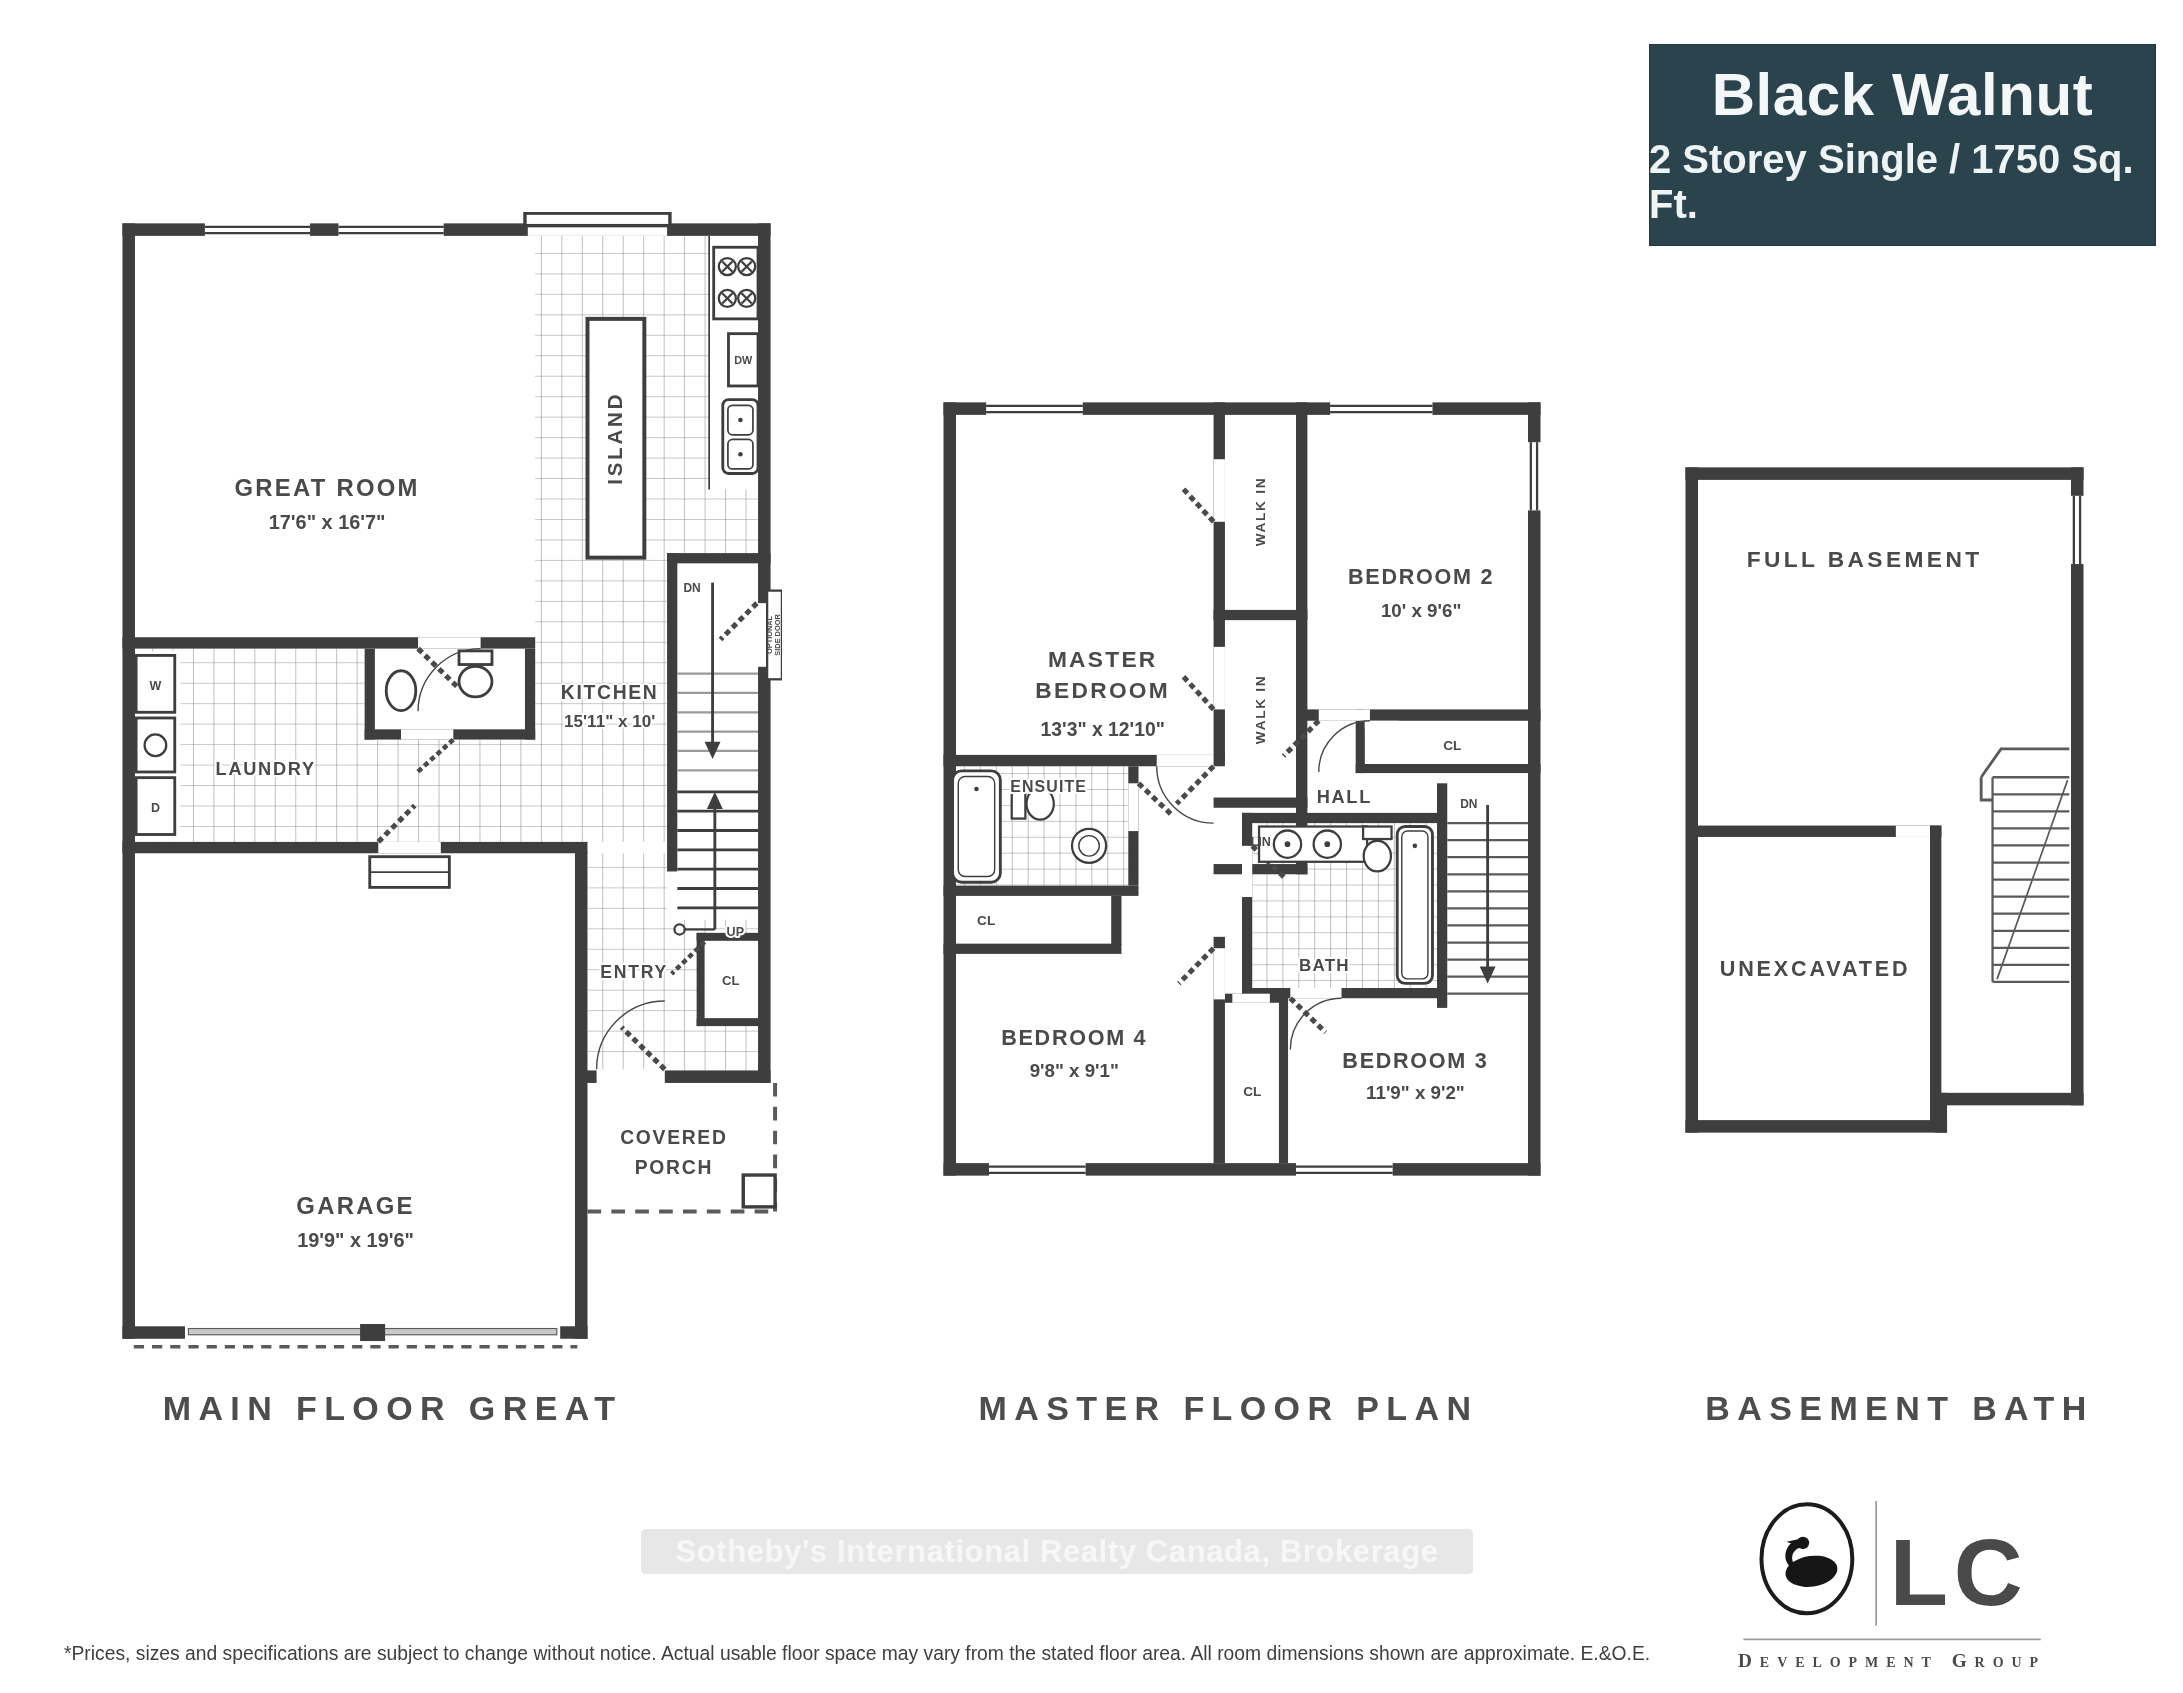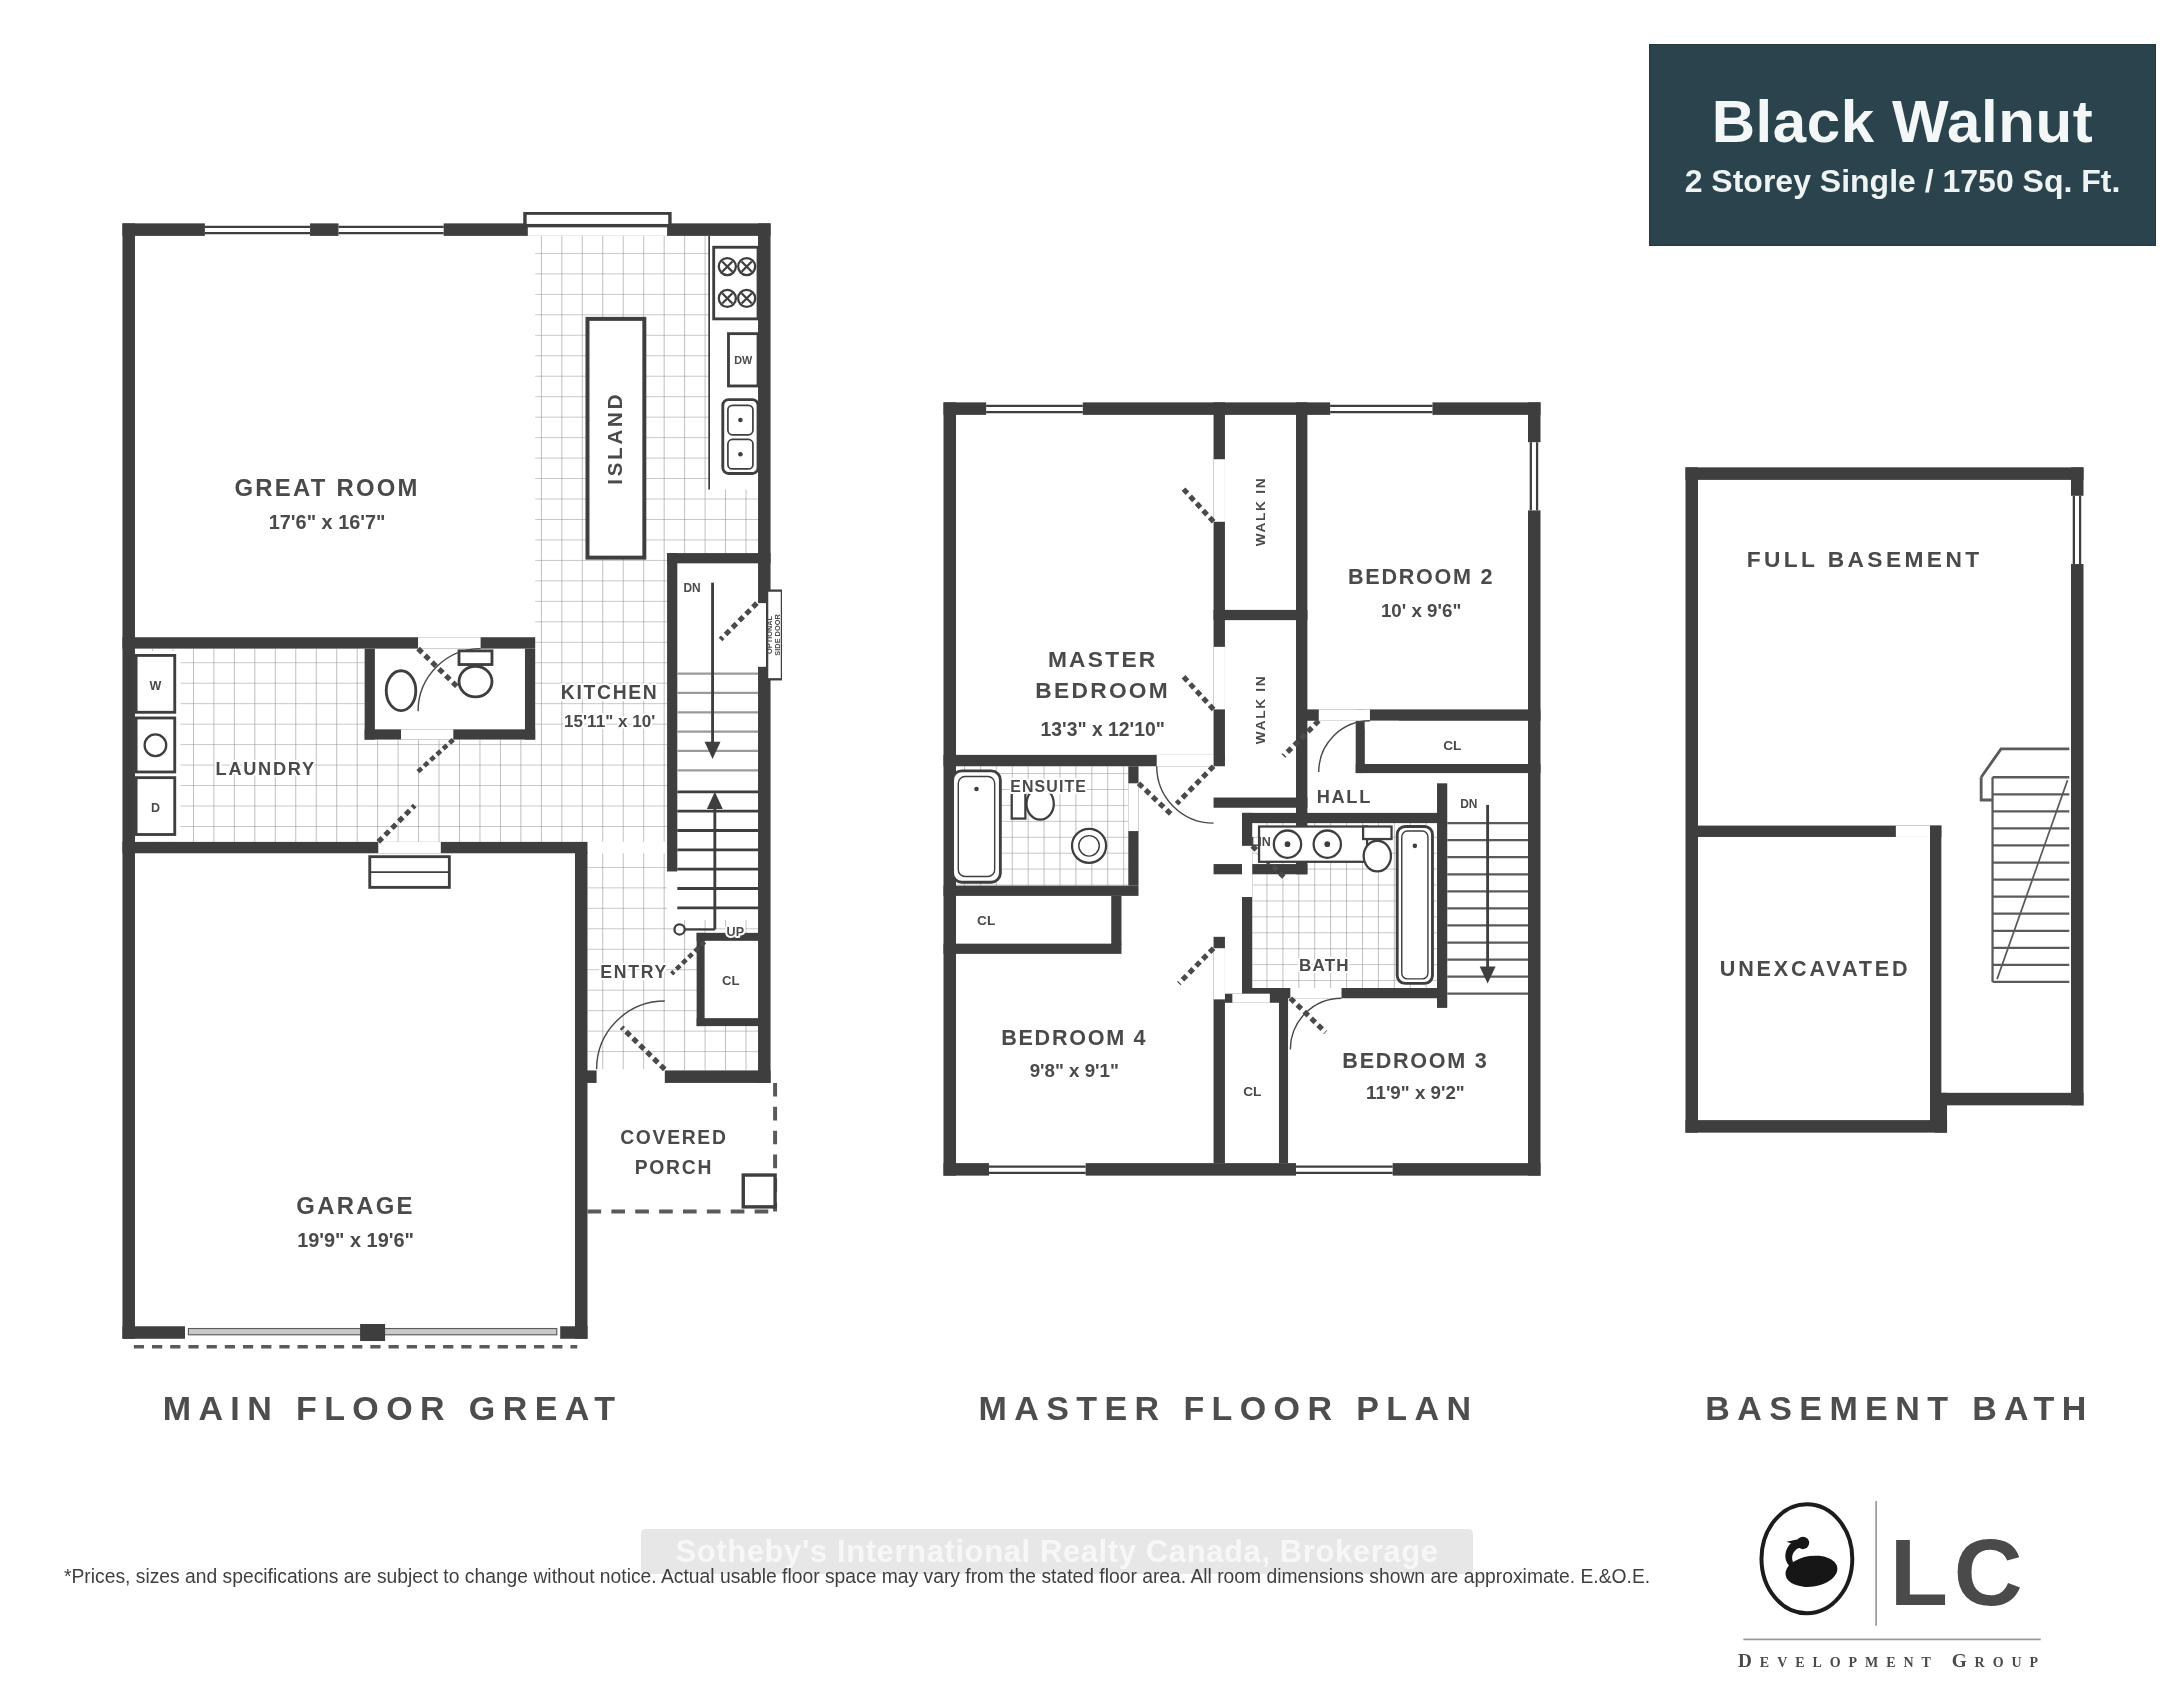--- a/index.html
+++ b/index.html
@@ -6,36 +6,36 @@
   body{
     width:2183px;height:1693px;position:relative;background:#ffffff;
     font-family:"Liberation Sans", sans-serif;overflow:hidden;
   }
   .title-block{
     position:absolute;left:1649px;top:44px;width:507px;height:202px;
     background:#2b434c;display:flex;flex-direction:column;align-items:center;justify-content:center;
     box-shadow:0 0 0 1.1px #24383f inset;
   }
   .title-block .t1{color:#f4f7f7;font-size:60px;font-weight:700;letter-spacing:0.6px;line-height:1.05;}
-  .title-block .t2{color:#eef3f4;font-size:32px;font-weight:700;margin-top:10.2px;}
+  .title-block .t2{color:#eef3f4;font-size:40px;font-weight:700;margin-top:10.2px;}
   .plan-figure{position:absolute;}
   .caption{
     position:absolute;top:1388px;height:40px;display:flex;align-items:center;justify-content:center;
     color:#4d4d4d;font-size:34px;font-weight:600;letter-spacing:7.4px;white-space:nowrap;
   }
   .caption.main{left:165px;width:455px;}
   .caption.upper{left:1001px;width:455px;}
   .caption.basement{left:1672px;width:455px;}
   .watermark{
     position:absolute;left:641px;top:1529px;width:832px;height:45px;background:#e7e7e7;border-radius:4.5px;
     display:flex;align-items:center;justify-content:center;
     color:#f7f7f7;font-size:31px;font-weight:700;letter-spacing:0.6px;white-space:nowrap;
   }
   .disclaimer{
-    position:absolute;left:64px;top:1566px;width:1683px;
+    position:absolute;left:64px;top:1643px;width:1683px;
     color:#3f3f3f;font-size:19.3px;font-weight:500;letter-spacing:0px;white-space:nowrap;
   }
   .logo{position:absolute;left:1727px;top:1485px;width:321px;height:193px;}
   
   text{font-family:"Liberation Sans", sans-serif;fill:#4a4a4a;font-weight:700;text-anchor:middle;}
   .halo{paint-order:stroke;stroke:#ffffff;stroke-width:7px;stroke-linejoin:round;}
   .serif{font-family:"Liberation Serif", serif;}
 </style>
 </head>
 <body>

